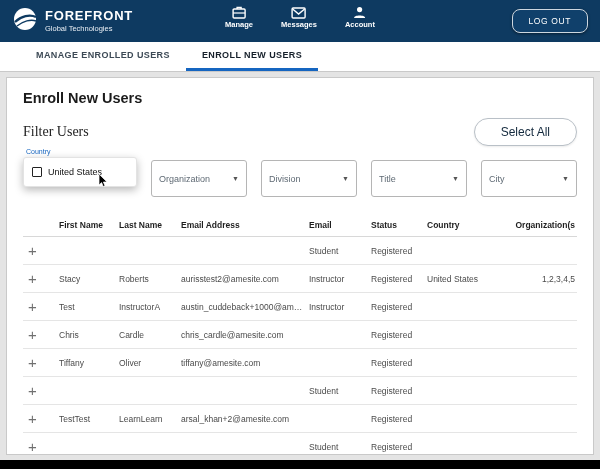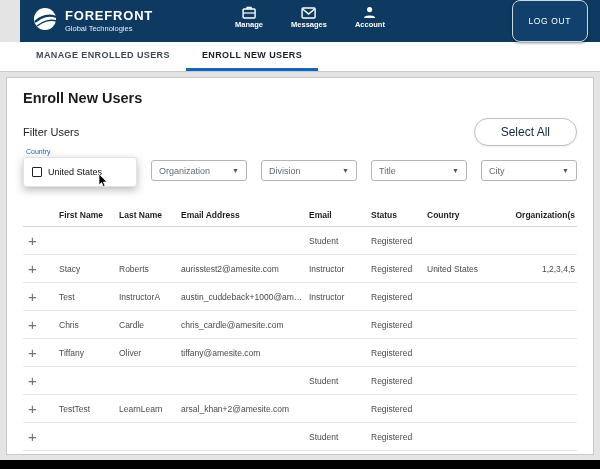--- a/index.html
+++ b/index.html
@@ -1,52 +1,52 @@
 <!DOCTYPE html>
 <html><head>
 <meta charset="utf-8">
 <style>
   * { box-sizing: border-box; margin: 0; padding: 0; }
   html,body { background:#bfbfbf; }
   body { font-family: "Liberation Sans", sans-serif; }
   .screen { width:600px; height:469px; display:flex; flex-direction:column; background:#e4e4e4; overflow:hidden; position:relative; }
 
   
-  .app-header { height:42px; background:#0e3a61; display:flex; padding:0 12px; position:relative; flex:0 0 auto;margin-left:20px; }
+  .app-header { height:42px; background:#0e3a61; display:flex; align-items:center; padding:0 12px; position:relative; flex:0 0 auto; }
   .brand { display:flex; align-items:center; gap:7px; }
   .brand-text { display:flex; flex-direction:column; }
   .brand-name { color:#fff; font-weight:bold; font-size:13px; letter-spacing:.8px; line-height:1.1; }
   .brand-tag { color:#e8eef4; font-size:7.5px; line-height:1.2; }
   .main-nav { position:absolute; left:50%; transform:translateX(-50%); top:5px; display:flex; gap:28px; }
   .nav-item { display:flex; flex-direction:column; align-items:center; gap:0; cursor:pointer; }
   .nav-icon { height:15px; display:flex; align-items:center; }
   .nav-label { font-size:7.5px; font-weight:bold; color:#fff; }
   .logout-btn { margin-left:auto; background:#10406b; color:#fff; border:1px solid #cdd7e0; border-radius:8px; font-size:8.5px; letter-spacing:.6px; padding:6px 16px; box-shadow:0 1px 3px rgba(0,0,0,.45); cursor:pointer; font-family:inherit; }
 
   
   .tabs { height:30px; background:#fff; border-bottom:1px solid #c9c9c9; display:flex; padding-left:20px; flex:0 0 auto; }
   .tab { display:flex; align-items:center; padding:0 16px; font-size:9px; font-weight:bold; color:#3d4a56; letter-spacing:.4px; border-bottom:3px solid transparent; cursor:pointer; }
   .tab.active { color:#16202b; border-bottom-color:#1565c0; }
 
   
   .card { flex:1; margin:5px 6px; background:#fff; border:1px solid #c9c9c9; padding:10px 16px 6px; overflow:hidden; }
   .page-title { font-size:14.5px; font-weight:bold; color:#1b1b1b; margin:2px 0 12px; }
   .filter-head { display:flex; justify-content:space-between; align-items:center; }
-  .filter-label { font-size:11px; color:#222; }
+  .filter-label { font-size:14px; color:#222;font-family:Liberation Serif, serif; }
   .select-all { border:1px solid #b9c0c7; background:#fff; border-radius:15px; padding:6px 26px; font-size:12px; color:#13293d; box-shadow:0 1px 2px rgba(0,0,0,.08); cursor:pointer; font-family:inherit; }
 
   
   .filters { display:flex; align-items:flex-start; gap:14px; margin-top:2px; }
   .country-wrap { width:114px; flex:0 0 auto; }
   .country-label { font-size:7px; color:#1565c0; margin:0 0 2px 3px; }
   .country-panel { background:#fff; border:1px solid #e3e3e3; border-radius:3px; box-shadow:0 3px 9px rgba(0,0,0,.28); padding:9px 8px; display:flex; align-items:center; gap:6px; position:relative; cursor:pointer; }
   .checkbox { width:10px; height:10px; border:1.5px solid #222; border-radius:1px; background:#fff; flex:0 0 auto; }
   .country-option-label { font-size:9px; color:#111; }
   .mouse-cursor { position:absolute; right:28px; bottom:-6px; }
-  .dropdown { flex:1; height:21px; border:1px solid #b5b5b5; border-radius:3px; display:flex; align-items:center; justify-content:space-between; padding:0 7px; font-size:9px; color:#5f6a74; background:#fff; margin-top:12px; cursor:pointer; }
+  .dropdown { flex:1; height:37px; border:1px solid #b5b5b5; border-radius:3px; display:flex; align-items:center; justify-content:space-between; padding:0 7px; font-size:9px; color:#5f6a74; background:#fff; margin-top:12px; cursor:pointer; }
   .chevron { font-size:7px; color:#555; }
 
   
   .table { margin-top:16px; }
   .trow { display:grid; grid-template-columns:36px 60px 62px 128px 62px 56px 78px 1fr; align-items:center; border-bottom:1px solid #e5e5e5; min-height:28px; }
   .thead { font-weight:bold; min-height:24px; border-bottom:1px solid #d8d8d8; }
   .thead .cell { color:#1f1f1f; font-weight:bold; }
   .cell { font-size:8.5px; color:#4a4a4a; white-space:nowrap; overflow:hidden; text-overflow:ellipsis; padding-right:6px; }
   .cell.orgs { text-align:right; padding-right:2px; }
   .plus { color:#707070; font-size:15px; font-weight:300; cursor:pointer; padding-left:5px; line-height:1; }

